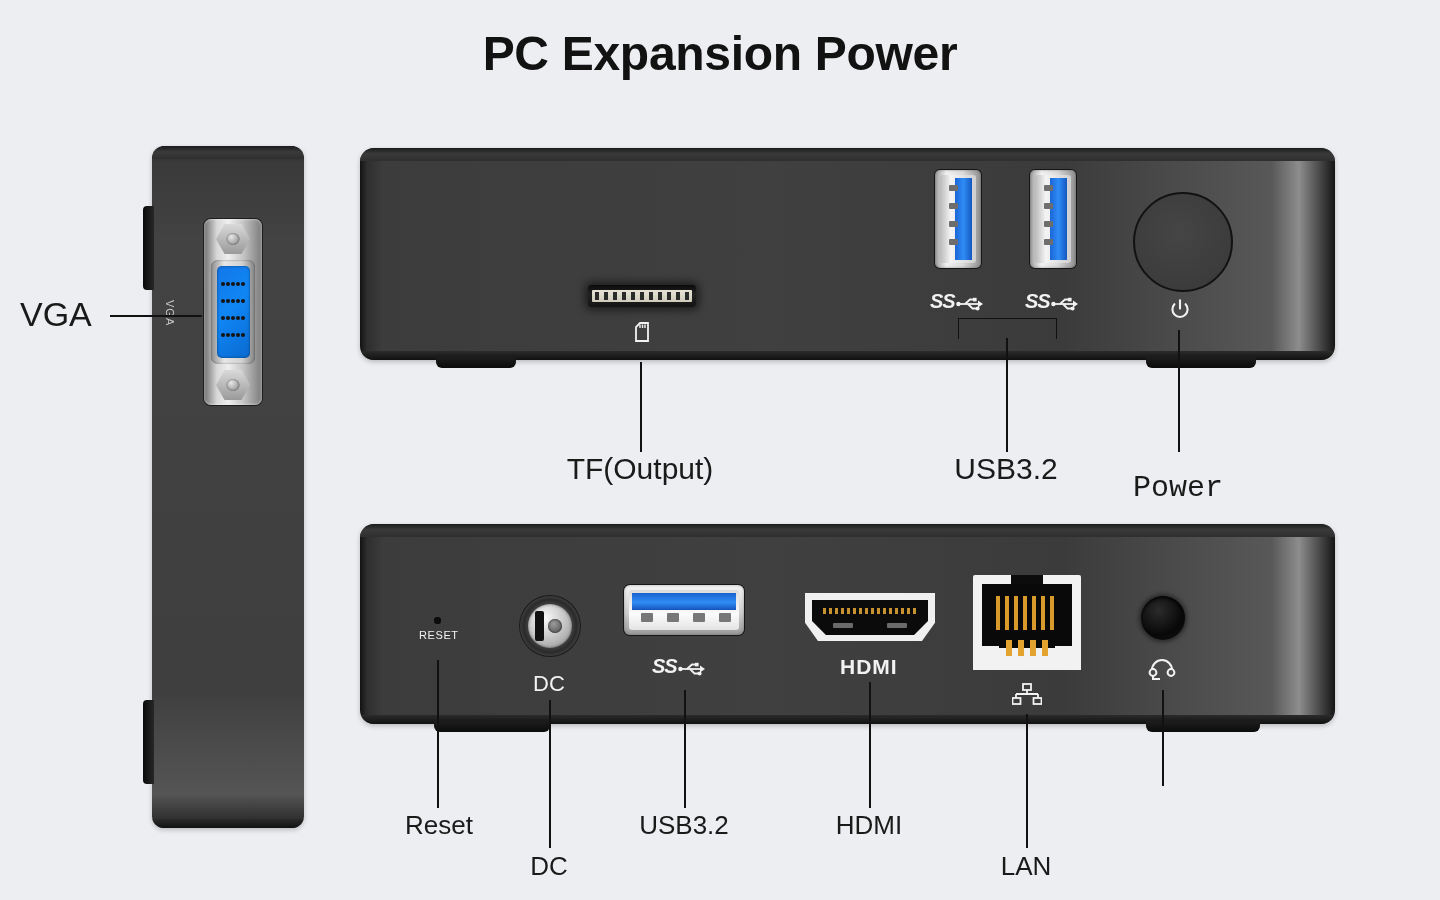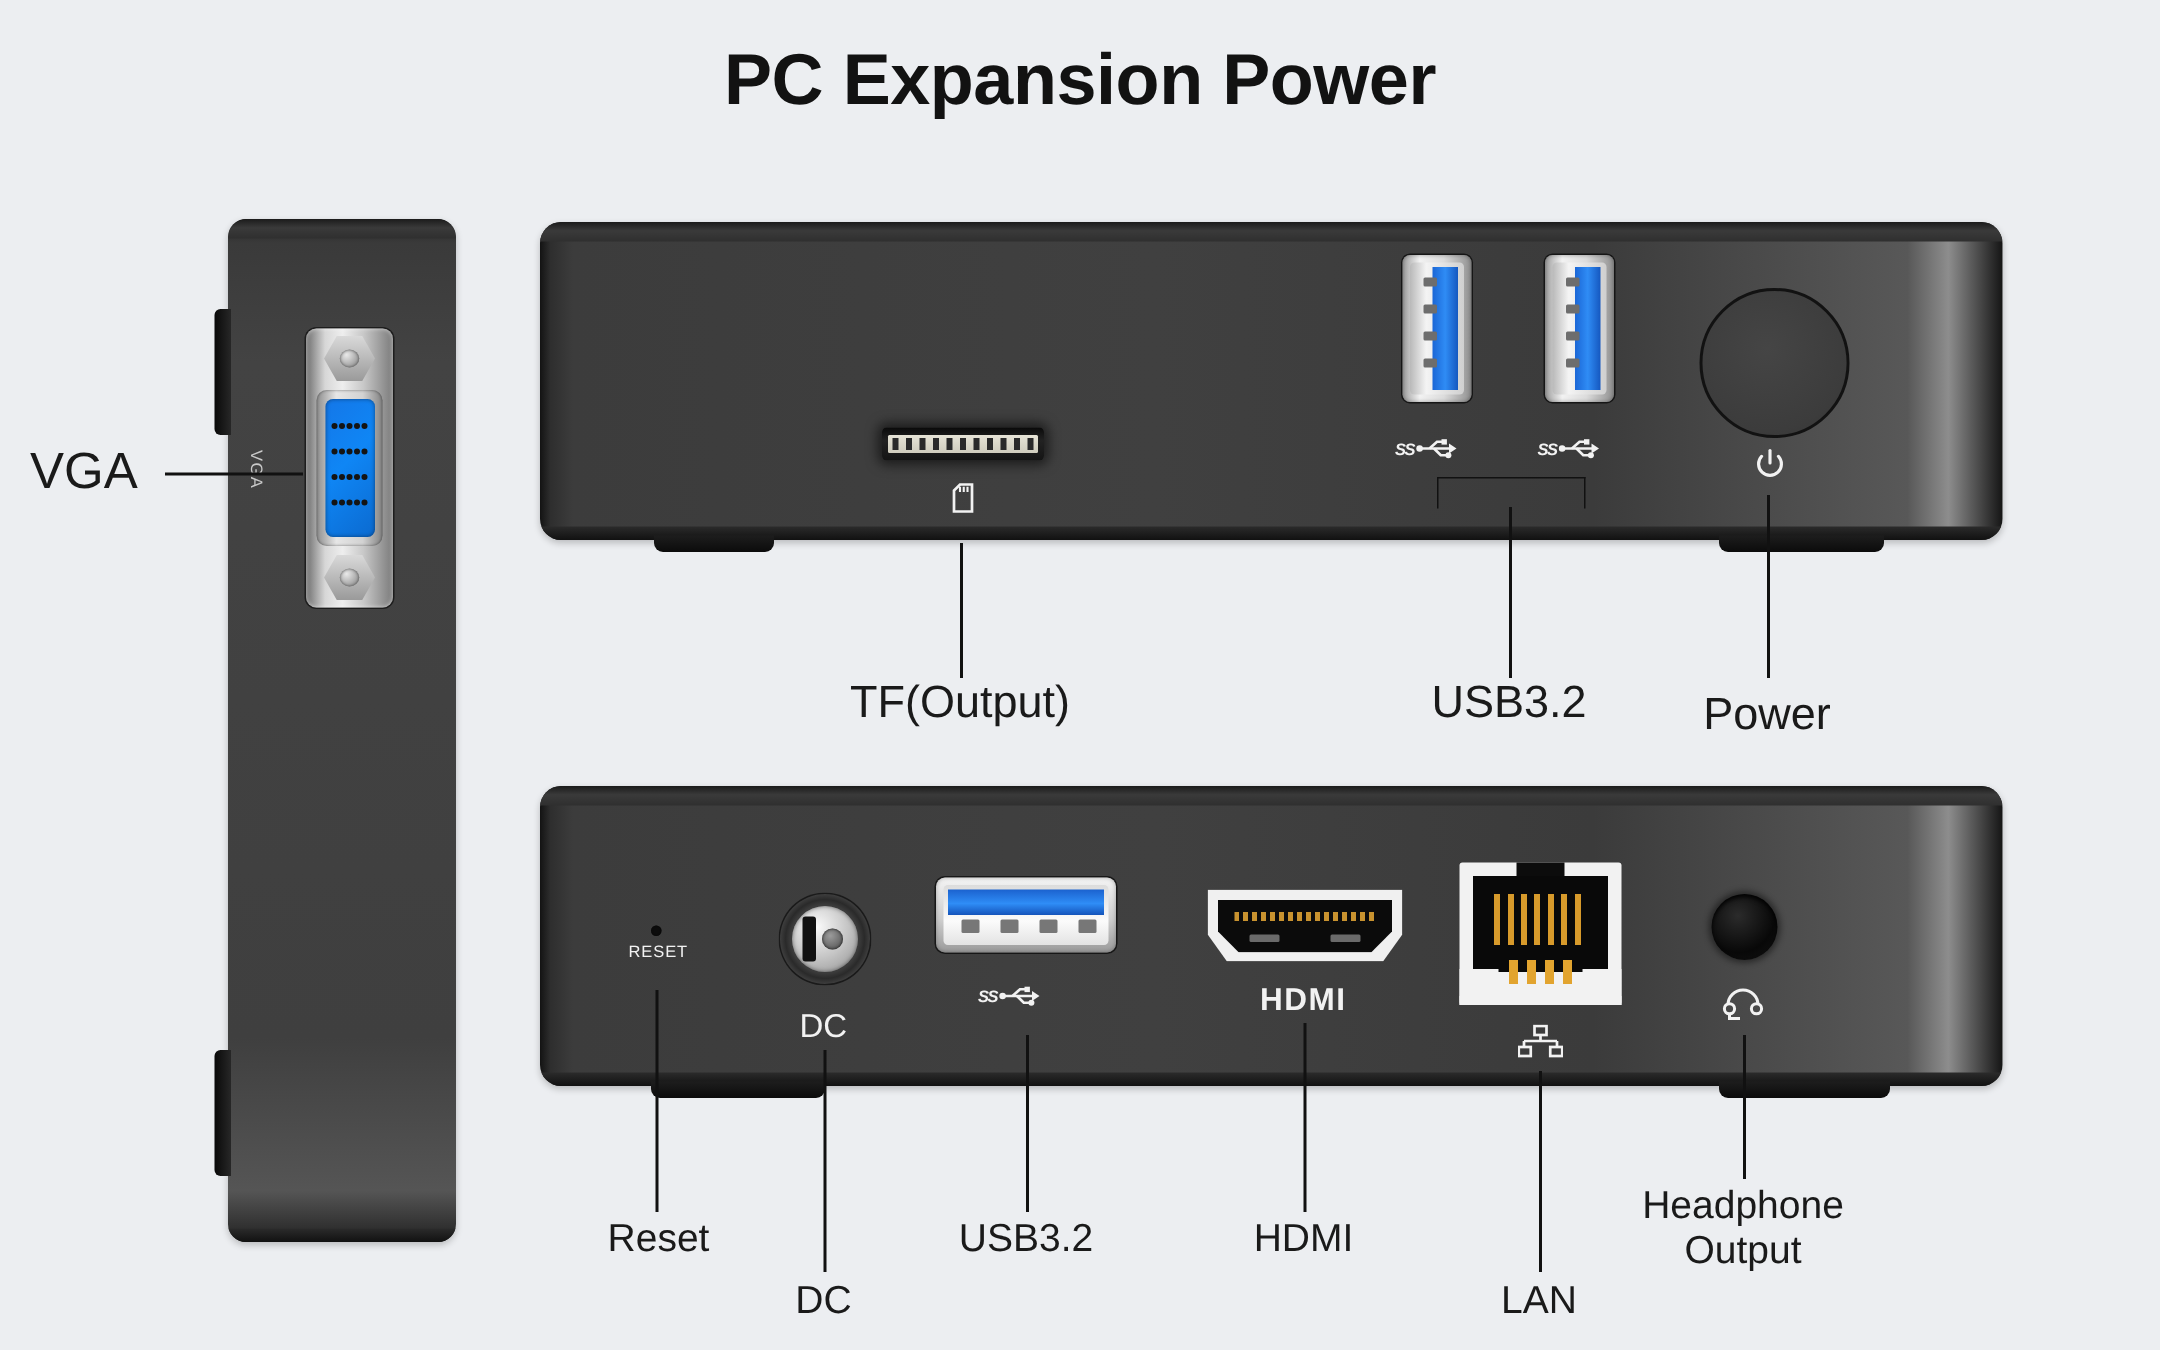--- a/index.html
+++ b/index.html
@@ -245,21 +245,21 @@
 
   
   .pwr-btn{
     position:absolute;left:1133px;top:192px;width:96px;height:96px;border-radius:50%;
     border:2px solid #121212;
     background:radial-gradient(circle at 45% 40%,#454545,#3c3c3c 70%,#333 100%);
   }
 
   
   .glyph{position:absolute;color:#f2f2f2;}
-  .ss-mark{font-size:11px;font-weight:bold;font-style:italic;letter-spacing:-1px;}
+  .ss-mark{font-size:20px;font-weight:bold;font-style:italic;letter-spacing:-1px;}
 
   
   .lead{position:absolute;background:#111;}
   .lead.v{width:1.6px;}
   .lead.h{height:1.6px;}
   .bracket{position:absolute;border:1.6px solid #111;border-bottom:none;}
   .callout{
     position:absolute;font-size:26px;color:#1a1a1a;white-space:pre-line;
     text-align:center;line-height:1.16;
   }
@@ -405,21 +405,21 @@
     <path d="M10 1.4 L10 9.6" stroke="#f2f2f2" stroke-width="2.1" stroke-linecap="round"></path>
   </svg>
 
   <div class="lead v" style="left:640px;top:362px;height:90px;"></div>
   <div class="bracket" style="left:958px;top:318px;width:97px;height:20px;"></div>
   <div class="lead v" style="left:1006px;top:338px;height:114px;"></div>
   <div class="lead v" style="left:1178px;top:330px;height:122px;"></div>
 
   <div class="callout big" style="left:500px;top:452px;width:280px;">TF(Output)</div>
   <div class="callout big" style="left:906px;top:452px;width:200px;">USB3.2</div>
-  <div class="callout big" style="left:1098px;top:460px;width:160px;">Power</div>
+  <div class="callout big" style="left:1098px;top:471px;width:160px;font-family:Liberation Mono, monospace;">Power</div>
 
   <div class="chassis" id="bottom-panel">
     <div class="body">
       <div class="topedge"></div>
       <div class="botedge"></div>
     </div>
   </div>
   <div class="foot" style="left:434px;top:721px;width:116px;"></div>
   <div class="foot" style="left:1146px;top:721px;width:114px;"></div>
 
@@ -492,16 +492,14 @@
   <div class="lead v" style="left:684px;top:690px;height:118px;"></div>
   <div class="lead v" style="left:869px;top:682px;height:126px;"></div>
   <div class="lead v" style="left:1026px;top:714px;height:134px;"></div>
   <div class="lead v" style="left:1162px;top:690px;height:96px;"></div>
 
   <div class="callout" style="left:364px;top:810px;width:150px;">Reset</div>
   <div class="callout" style="left:489px;top:851px;width:120px;">DC</div>
   <div class="callout" style="left:594px;top:810px;width:180px;">USB3.2</div>
   <div class="callout" style="left:789px;top:810px;width:160px;">HDMI</div>
   <div class="callout" style="left:961px;top:851px;width:130px;">LAN</div>
-  <div class="callout" style="left:1052px;top:788px;width:220px;">Headphone
-Output</div>
 
 </div>
 
 </body></html>

